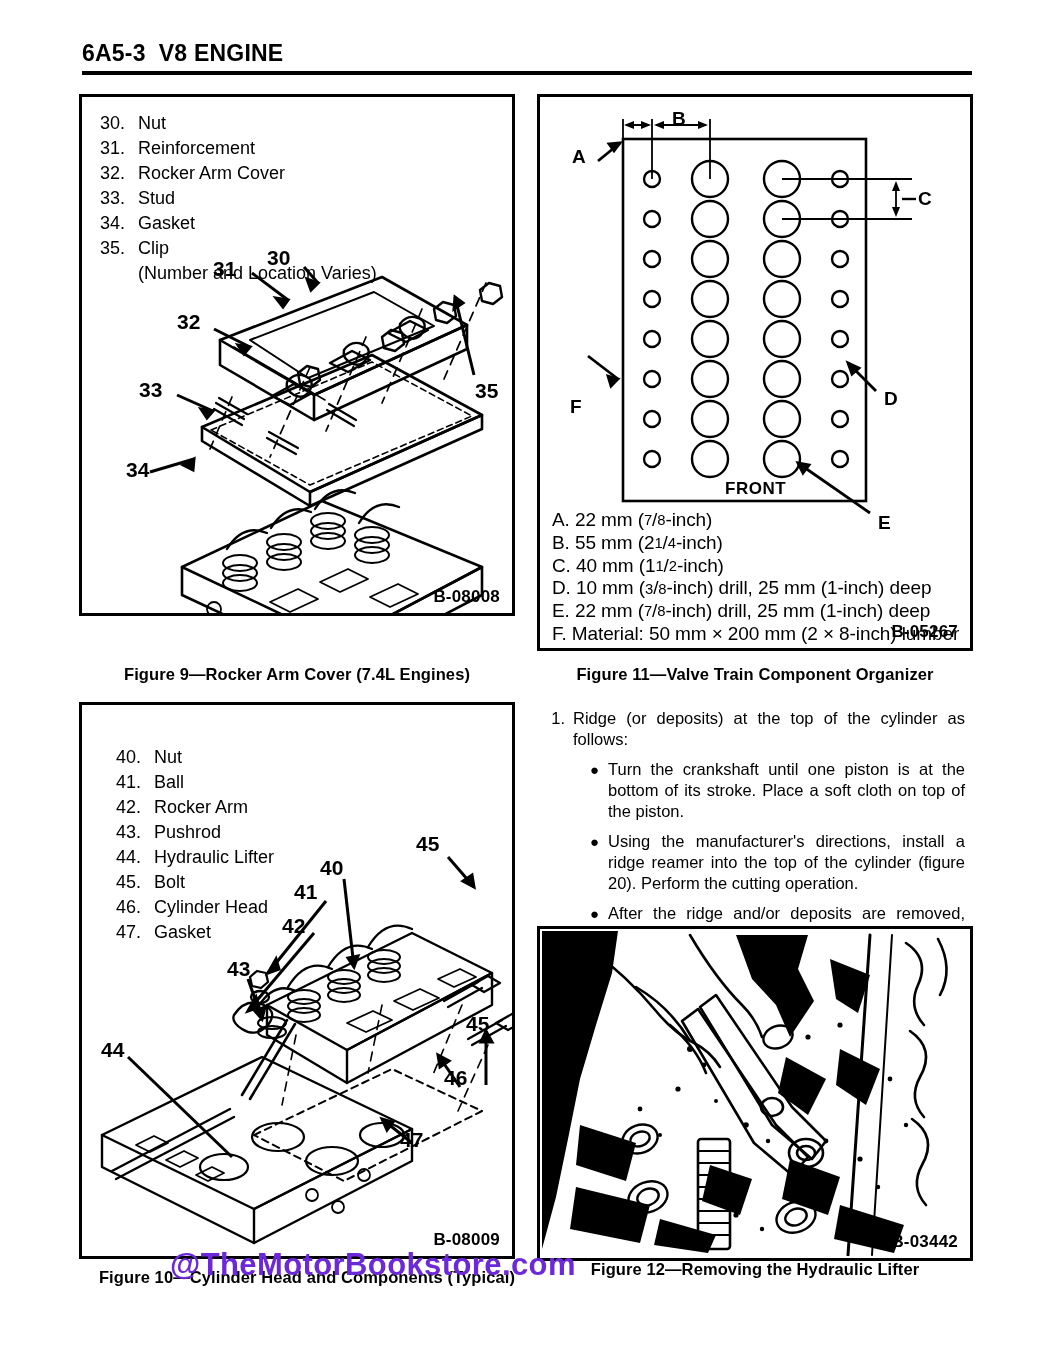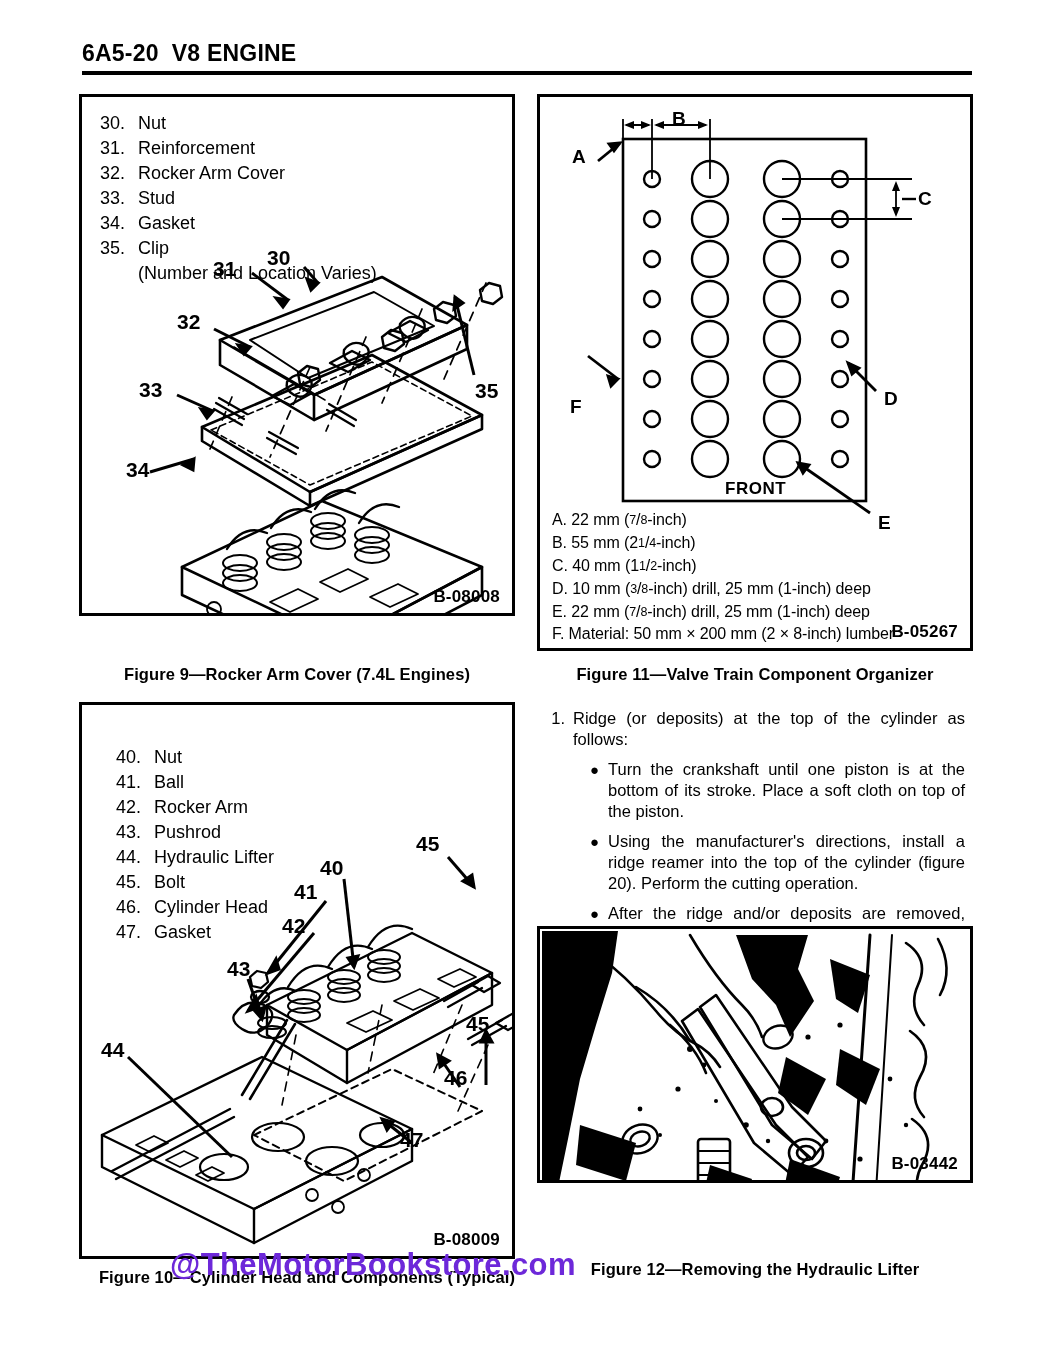--- a/index.html
+++ b/index.html
@@ -91,21 +91,21 @@
   .dim-label {
     position: absolute;
     font-size: 19px;
     font-weight: bold;
     line-height: 1;
   }
 
   
   .dims-list {
     position: absolute;
-    font-size: 16px;
+    font-size: 19px;
     line-height: 21.5px;
     letter-spacing: -0.1px;
   }
   .dims-list .drow { white-space: nowrap; display: block; }
   .frac {
     display: inline-block;
     font-size: 0.78em;
     vertical-align: 0.05em;
   }
 
@@ -153,21 +153,21 @@
     z-index: 40;
     pointer-events: none;
   }
 
   svg { display: block; }
 </style>
 </head>
 <body>
 
 <div class="page-header">
-  <div class="hdr-text">6A5-20  V8 ENGINE</div>
+  <div class="hdr-text">6A5-3  V8 ENGINE</div>
   <div class="hdr-rule"></div>
 </div>
 
 <div class="fig-box" style="left:79px; top:94px; width:436px; height:522px;">
 
   <div class="parts-list" style="left:18px; top:14px;">
     <span class="row"><span class="num">30.</span><span>Nut</span></span>
     <span class="row"><span class="num">31.</span><span>Reinforcement</span></span>
     <span class="row"><span class="num">32.</span><span>Rocker Arm Cover</span></span>
     <span class="row"><span class="num">33.</span><span>Stud</span></span>
@@ -578,21 +578,21 @@
       <path d="M330 438 L300 414"></path>
       <path d="M300 414 l5 11 l6 -8 Z"></path>
     </g>
   </svg>
 
   <span class="fig-code">B-08009</span>
 </div>
 
 <div class="fig-caption" style="left:89px; top:1268px; width:436px;">Figure 10—Cylinder Head and Components (Typical)</div>
 
-<div class="fig-box" style="left:537px; top:926px; width:436px; height:257px;">
+<div class="fig-box" style="left:537px; top:926px; width:436px; height:335px;">
 
   <svg width="430" height="327" style="position:absolute; left:0; top:0;" viewBox="0 0 430 327">
     <rect x="0" y="0" width="430" height="327" fill="#fff"></rect>
     <g fill="#000">
 
       <path d="M2 2 L78 2 L72 44 L56 96 L40 150 L28 210 L16 268 L2 320 Z"></path>
       <path d="M196 6 L268 6 L258 40 L274 72 L250 108 L236 76 L212 50 Z"></path>
       <path d="M290 30 L330 46 L318 84 L296 70 Z"></path>
       <path d="M246 128 L286 150 L268 186 L238 164 Z"></path>
       <path d="M300 120 L340 140 L326 176 L296 156 Z"></path>

